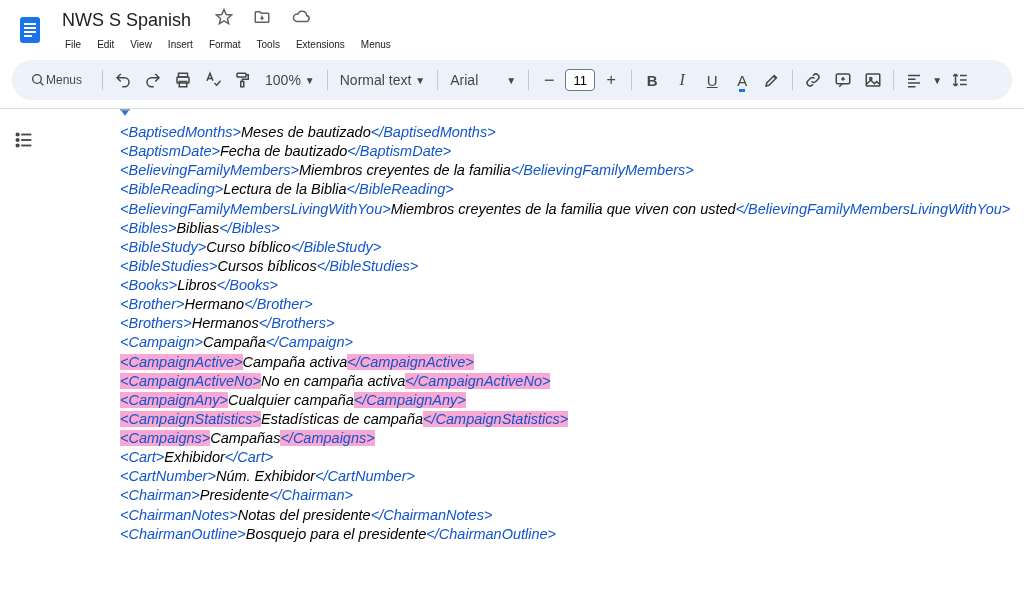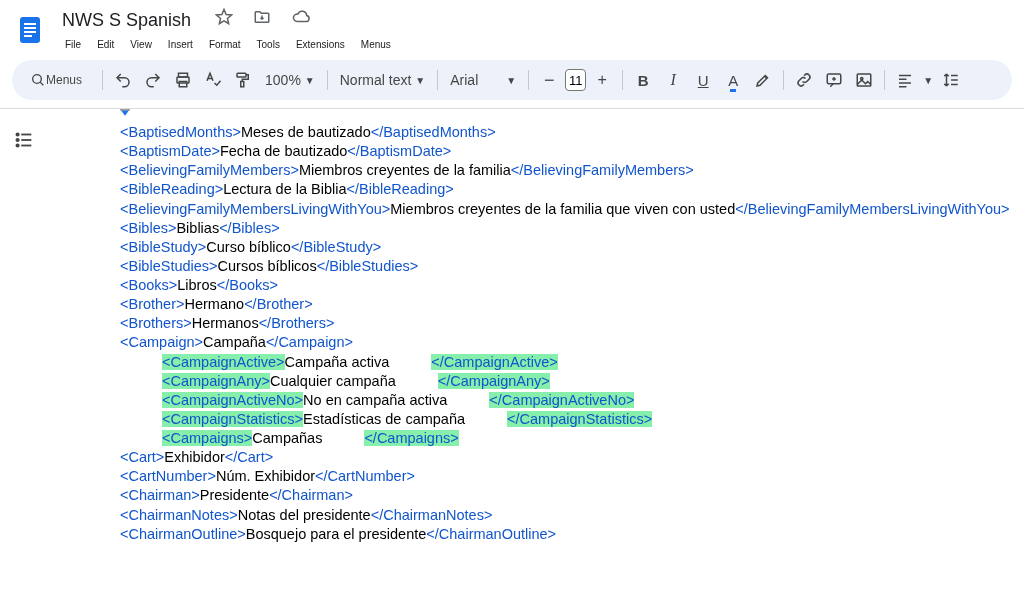--- a/index.html
+++ b/index.html
@@ -101,21 +101,21 @@
     gap: 4px;
     cursor: pointer;
   }
   .dropdown-arrow {
     font-size: 10px;
     color: #444746;
   }
   .font-size-box {
     border: 1px solid #747775;
     border-radius: 4px;
-    width: 21px;
+    width: 30px;
     height: 22px;
     display: inline-flex;
     align-items: center;
     justify-content: center;
     font-size: 13px;
     background: #fff;
   }
   .text-a-underline {
     position: relative;
     font-weight: 400;
@@ -146,38 +146,39 @@
   }
   .outline-btn {
     color: #444746;
     cursor: pointer;
   }
   .doc-canvas {
     flex: 1;
     padding: 0 0 0 72px;
     overflow: hidden;
     position: relative;
+    font-style: italic;
   }
   .page-break-mark {
     position: absolute;
     top: 0;
     left: 72px;
     width: 10px;
     height: 10px;
   }
   .doc-content {
     font-size: 14.5px;
     line-height: 1.32;
     padding-top: 14px;
     white-space: nowrap;
   }
   .doc-line { }
   .tag { color: #1155cc; }
   .txt { color: #000; }
-  .hl { background: #86efac; margin-left: 42px; }
+  .hl { background: #f9a8d4; }
   svg { display: block; }
 </style>
 </head>
 <body>
 
 <div class="header">
   <div class="docs-logo">
     <svg width="32" height="32" viewBox="0 0 32 32">
       <rect x="6" y="3" width="20" height="26" rx="3" fill="#1a73e8"></rect>
       <rect x="10" y="9" width="12" height="2" fill="#fff"></rect>
@@ -361,22 +362,22 @@
         <div class="doc-line"><span class="tag">&lt;BibleReading&gt;</span><span class="txt">Lectura de la Biblia</span><span class="tag">&lt;/BibleReading&gt;</span></div>
         <div class="doc-line"><span class="tag">&lt;BelievingFamilyMembersLivingWithYou&gt;</span><span class="txt">Miembros creyentes de la familia que viven con usted</span><span class="tag">&lt;/BelievingFamilyMembersLivingWithYou&gt;</span></div>
         <div class="doc-line"><span class="tag">&lt;Bibles&gt;</span><span class="txt">Biblias</span><span class="tag">&lt;/Bibles&gt;</span></div>
         <div class="doc-line"><span class="tag">&lt;BibleStudy&gt;</span><span class="txt">Curso bíblico</span><span class="tag">&lt;/BibleStudy&gt;</span></div>
         <div class="doc-line"><span class="tag">&lt;BibleStudies&gt;</span><span class="txt">Cursos bíblicos</span><span class="tag">&lt;/BibleStudies&gt;</span></div>
         <div class="doc-line"><span class="tag">&lt;Books&gt;</span><span class="txt">Libros</span><span class="tag">&lt;/Books&gt;</span></div>
         <div class="doc-line"><span class="tag">&lt;Brother&gt;</span><span class="txt">Hermano</span><span class="tag">&lt;/Brother&gt;</span></div>
         <div class="doc-line"><span class="tag">&lt;Brothers&gt;</span><span class="txt">Hermanos</span><span class="tag">&lt;/Brothers&gt;</span></div>
         <div class="doc-line"><span class="tag">&lt;Campaign&gt;</span><span class="txt">Campaña</span><span class="tag">&lt;/Campaign&gt;</span></div>
         <div class="doc-line"><span class="tag hl">&lt;CampaignActive&gt;</span><span class="txt">Campaña activa</span><span class="tag hl">&lt;/CampaignActive&gt;</span></div>
+        <div class="doc-line"><span class="tag hl">&lt;CampaignActiveNo&gt;</span><span class="txt">No en campaña activa</span><span class="tag hl">&lt;/CampaignActiveNo&gt;</span></div>
         <div class="doc-line"><span class="tag hl">&lt;CampaignAny&gt;</span><span class="txt">Cualquier campaña</span><span class="tag hl">&lt;/CampaignAny&gt;</span></div>
-        <div class="doc-line"><span class="tag hl">&lt;CampaignActiveNo&gt;</span><span class="txt">No en campaña activa</span><span class="tag hl">&lt;/CampaignActiveNo&gt;</span></div>
         <div class="doc-line"><span class="tag hl">&lt;CampaignStatistics&gt;</span><span class="txt">Estadísticas de campaña</span><span class="tag hl">&lt;/CampaignStatistics&gt;</span></div>
         <div class="doc-line"><span class="tag hl">&lt;Campaigns&gt;</span><span class="txt">Campañas</span><span class="tag hl">&lt;/Campaigns&gt;</span></div>
         <div class="doc-line"><span class="tag">&lt;Cart&gt;</span><span class="txt">Exhibidor</span><span class="tag">&lt;/Cart&gt;</span></div>
         <div class="doc-line"><span class="tag">&lt;CartNumber&gt;</span><span class="txt">Núm. Exhibidor</span><span class="tag">&lt;/CartNumber&gt;</span></div>
         <div class="doc-line"><span class="tag">&lt;Chairman&gt;</span><span class="txt">Presidente</span><span class="tag">&lt;/Chairman&gt;</span></div>
         <div class="doc-line"><span class="tag">&lt;ChairmanNotes&gt;</span><span class="txt">Notas del presidente</span><span class="tag">&lt;/ChairmanNotes&gt;</span></div>
         <div class="doc-line"><span class="tag">&lt;ChairmanOutline&gt;</span><span class="txt">Bosquejo para el presidente</span><span class="tag">&lt;/ChairmanOutline&gt;</span></div>
       </div>
   </div>
 </div>

